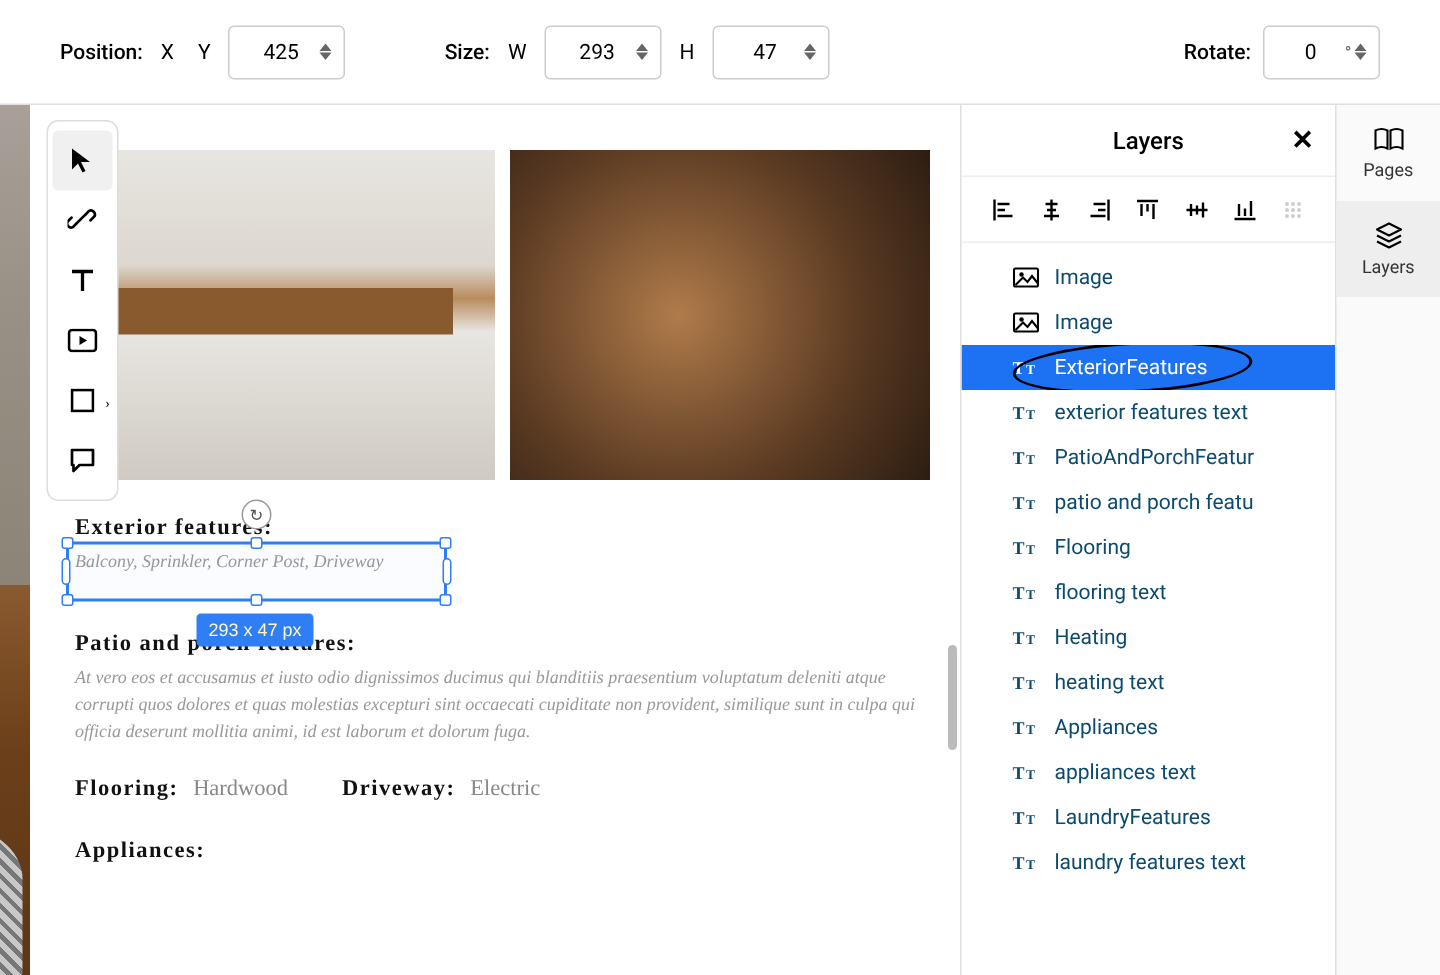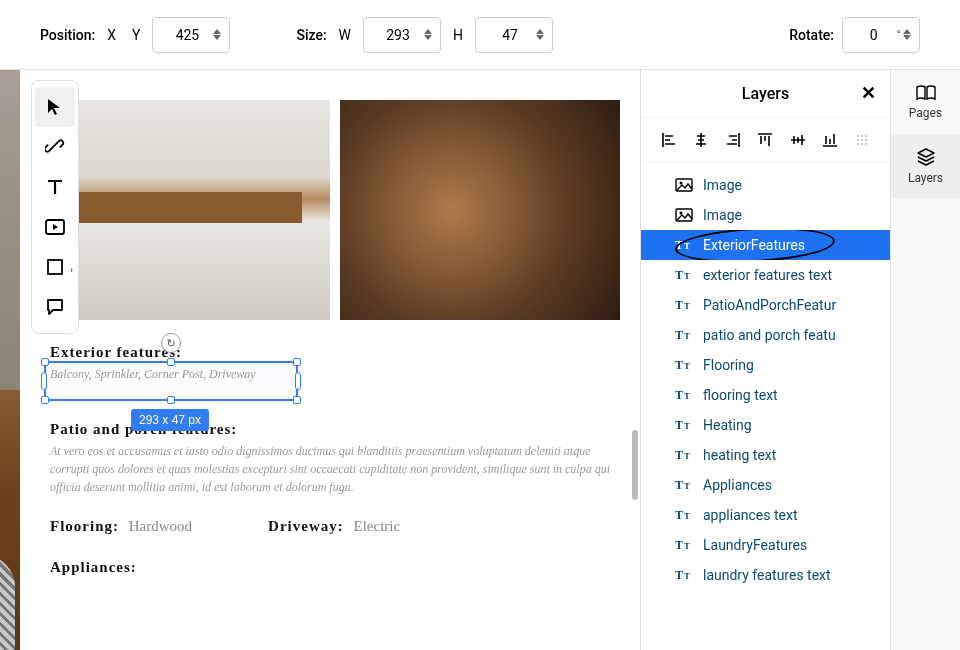--- a/index.html
+++ b/index.html
@@ -193,21 +193,21 @@
 }
 .bodytext {
   font-size: 12px;
   color: #999;
   font-style: italic;
   line-height: 1.5;
   margin-top: 4px;
 }
 .inline-row {
   display: flex;
-  gap: 76px;
+  gap: 36px;
   margin-top: 22px;
   font-size: 15px;
 }
 .inline-row .lab { font-weight: bold; letter-spacing: 1px; color:#111; }
 .inline-row .val { color: #888; margin-left: 6px; }
 
 
 .selection {
   position: absolute;
   border: 2px solid #2f7ef6;

